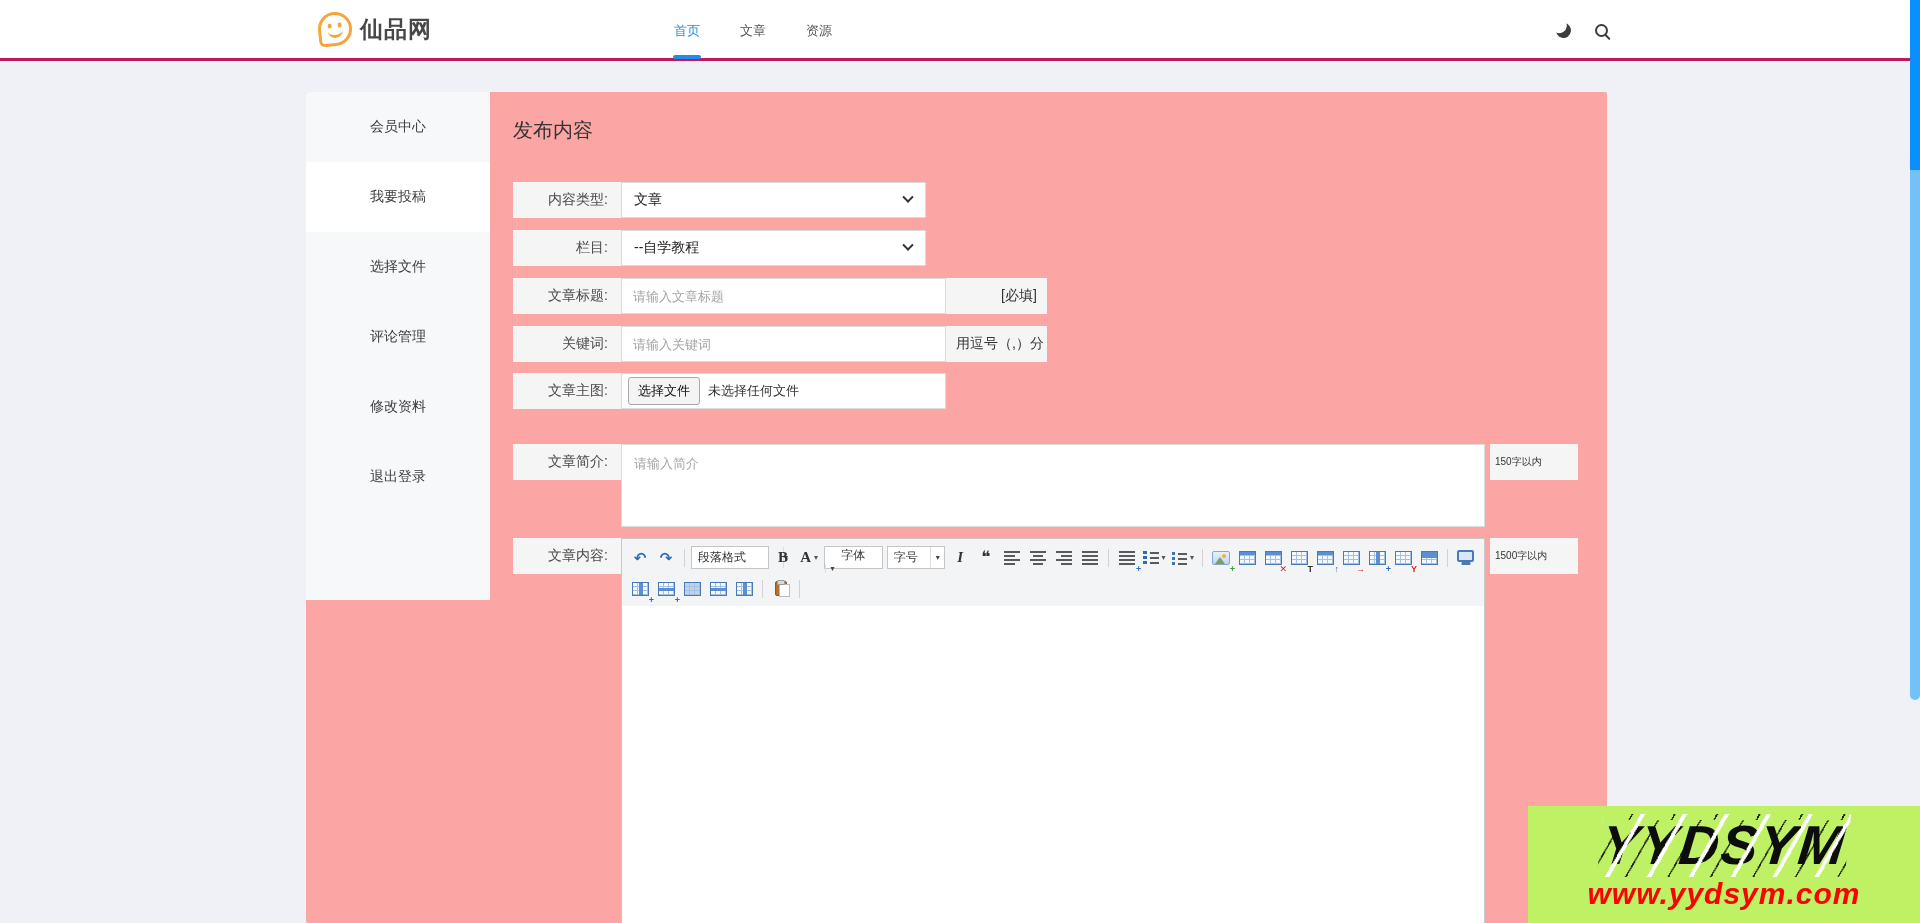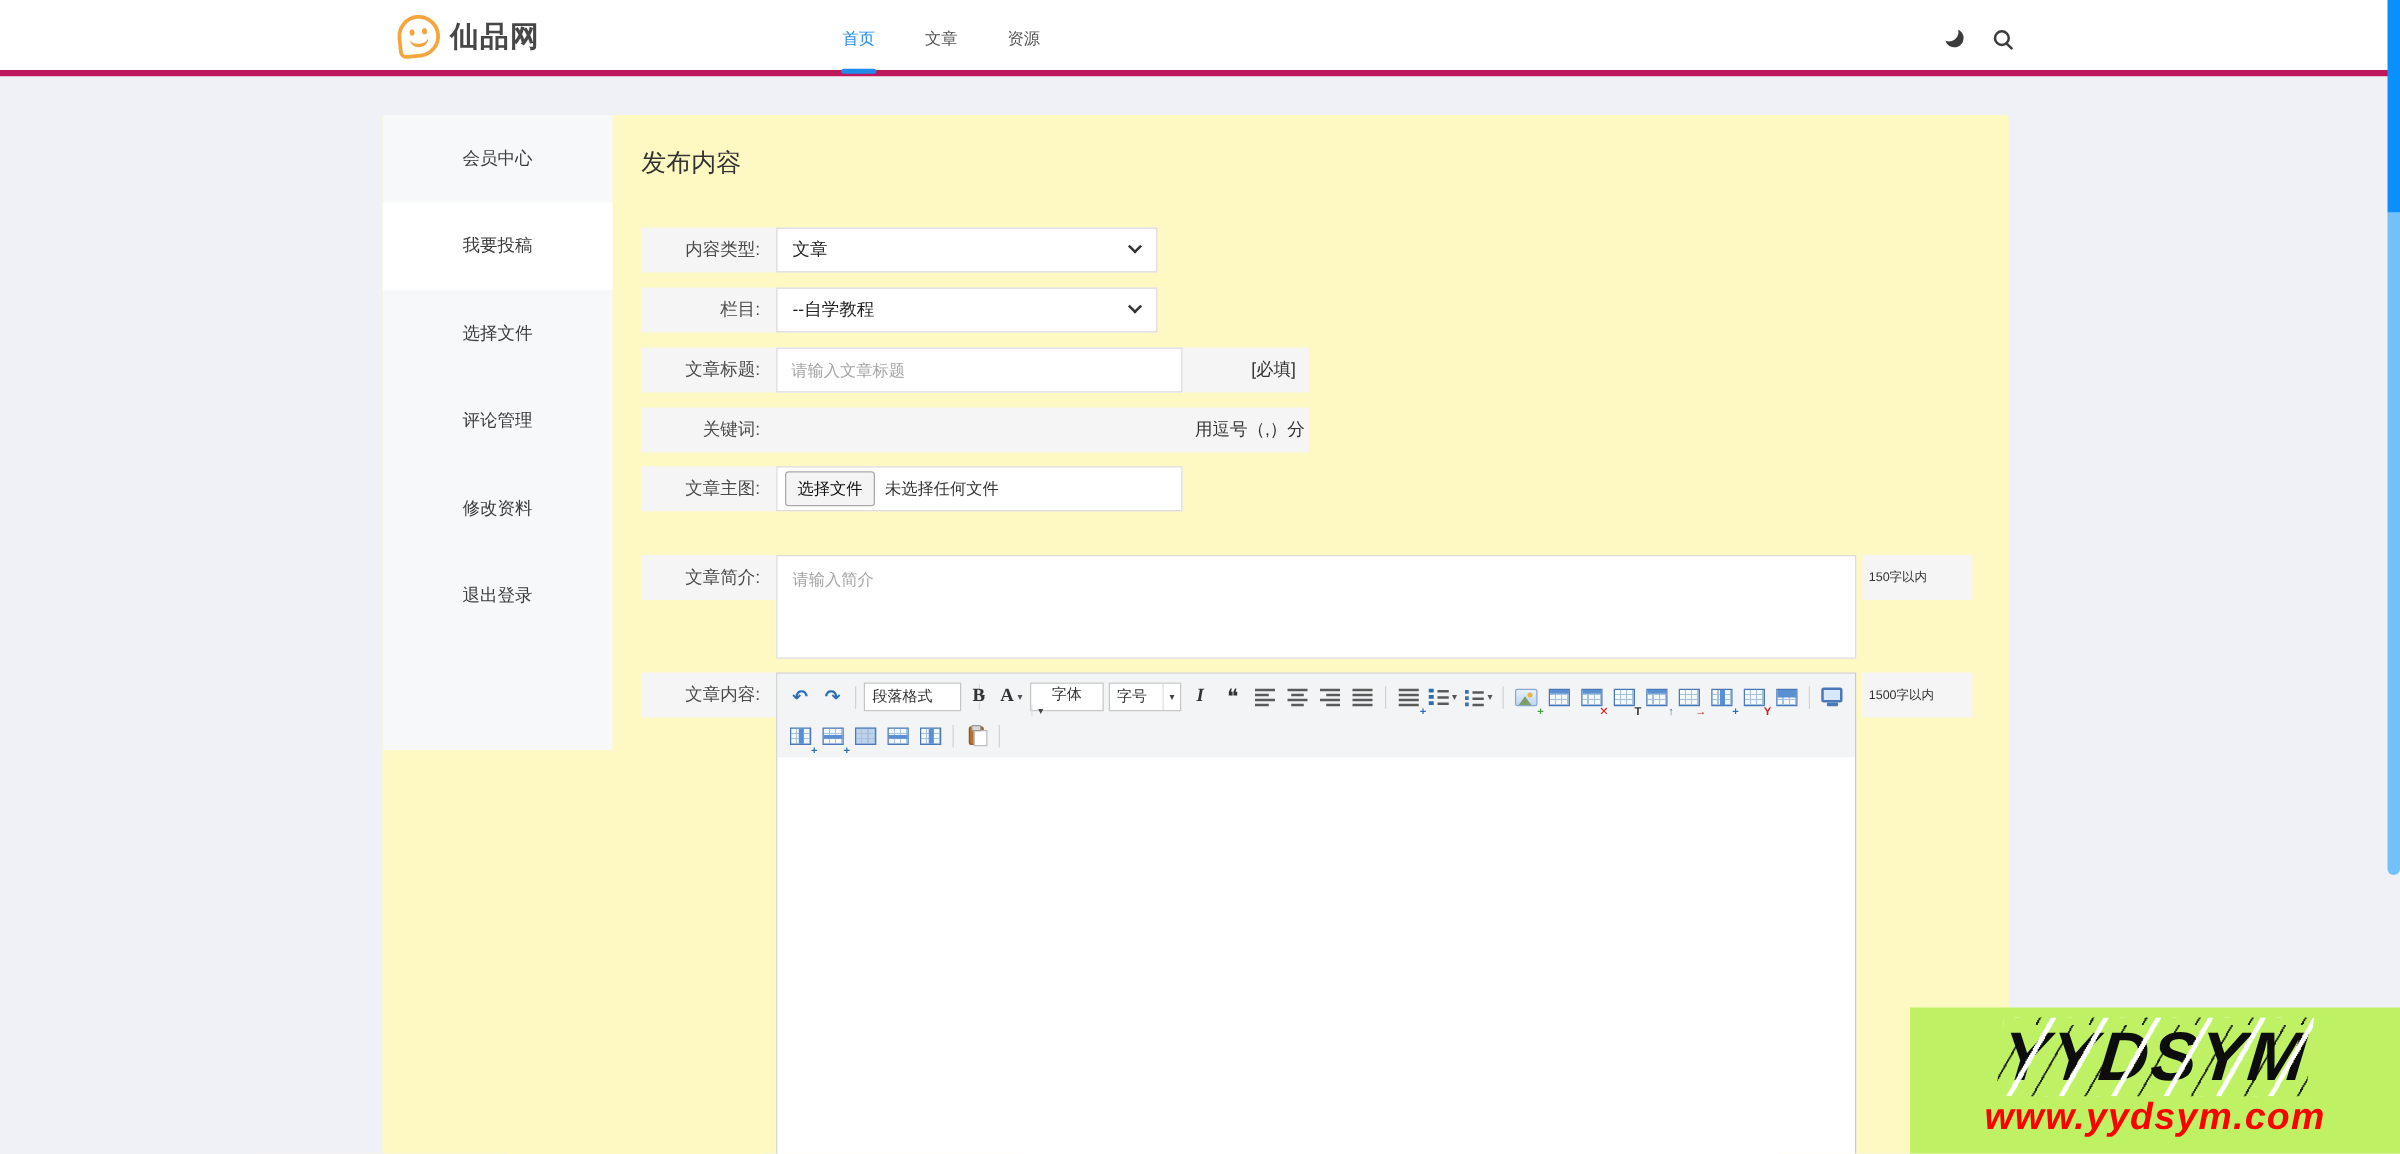--- a/index.html
+++ b/index.html
@@ -2,21 +2,21 @@
 <html><head>
 <meta charset="utf-8">
 <style>
   * { margin:0; padding:0; box-sizing:border-box; }
   html,body { width:1920px; height:923px; overflow:hidden;
     font-family:"Liberation Sans","DejaVu Sans",sans-serif; }
   body { background:#eff1f6; position:relative; }
 
   
   .header { position:absolute; left:0; top:0; width:1920px; height:61px;
-    background:#fff; border-bottom:5px solid #be185d; z-index:5; }
+    background:#fff; border-bottom:3px solid #be185d; z-index:5; }
   .logo { position:absolute; left:318px; top:12px; display:flex; align-items:center; gap:8px; }
   .logo-face { width:34px; height:34px; border:3px solid #f5a53c; border-radius:50% 50% 50% 6px;
     position:relative; transform:rotate(-6deg); }
   .logo-face .eye { position:absolute; top:8px; width:4px; height:5px; border-radius:50%; background:#f5a53c; }
   .logo-face .eye.l { left:7px; } .logo-face .eye.r { right:7px; }
   .logo-face .mouth { position:absolute; left:50%; transform:translateX(-50%); bottom:5px;
     width:15px; height:8px; border-bottom:3px solid #f5a53c; border-radius:0 0 14px 14px; }
   .logo-text { font-size:23px; font-weight:bold; color:#474747; letter-spacing:1px; }
   .nav { position:absolute; left:668px; top:0; height:61px; display:flex; align-items:stretch; gap:28px; }
   .nav-item { position:relative; display:flex; align-items:center; padding:0 6px;
@@ -26,21 +26,21 @@
     width:28px; height:4px; border-radius:2px; background:#1f8ceb; }
   .hdr-icons { position:absolute; right:312px; top:0; height:61px; display:flex; align-items:center; gap:24px; }
   .ic-moon { width:15px; height:15px; border-radius:50%;
     box-shadow:inset -5px -4px 0 0 #3c3c3c; transform:rotate(10deg); cursor:pointer; }
   .ic-search { width:13px; height:13px; border:2px solid #3c3c3c; border-radius:50%; position:relative; cursor:pointer; }
   .ic-search::after { content:""; position:absolute; width:7px; height:2px; background:#3c3c3c;
     bottom:-3px; right:-5px; transform:rotate(45deg); border-radius:1px; }
 
   
   .card { position:absolute; left:306px; top:92px; width:1301px; height:831px;
-    background:#fef9c3; overflow:hidden; border-radius:2px; }
+    background:#fca5a5; overflow:hidden; border-radius:2px; }
   .sidebar { position:absolute; left:0; top:0; width:184px; height:508px; background:#f7f8fa; }
   .side-item { height:70px; display:flex; align-items:center; justify-content:center;
     font-size:14px; color:#3c3c3c; cursor:pointer; }
   .side-item.active { background:#fff; }
 
   
   .page-title { position:absolute; left:207px; top:25px; font-size:20px; color:#333; }
   .row { position:absolute; left:207px; height:36px; }
   .lblcell { position:absolute; left:0; top:0; width:108px; height:36px; background:#f5f5f6;
     display:flex; align-items:center; justify-content:flex-end; padding-right:13px;
@@ -244,20 +244,21 @@
   <div class="row" style="top:186px; width:534px;">
     <div class="rowband"></div>
     <div class="lblcell" style="background:transparent;">文章标题:</div>
     <input class="txt" type="text" placeholder="请输入文章标题" style="">
     <span class="hint" style="left:488px;">[必填]</span>
   </div>
 
   <div class="row" style="top:234px; width:534px;">
     <div class="rowband"></div>
     <div class="lblcell" style="background:transparent;">关键词:</div>
+    <input class="txt" type="text" placeholder="请输入关键词" style="">
     <span class="hint" style="left:443px;">用逗号（,）分</span>
   </div>
 
   <div class="row" style="top:281px; width:534px;">
     <div class="lblcell">文章主图:</div>
     <div class="filebox">
       <button class="filebtn">选择文件</button>
       <span class="filetext">未选择任何文件</span>
     </div>
   </div>

